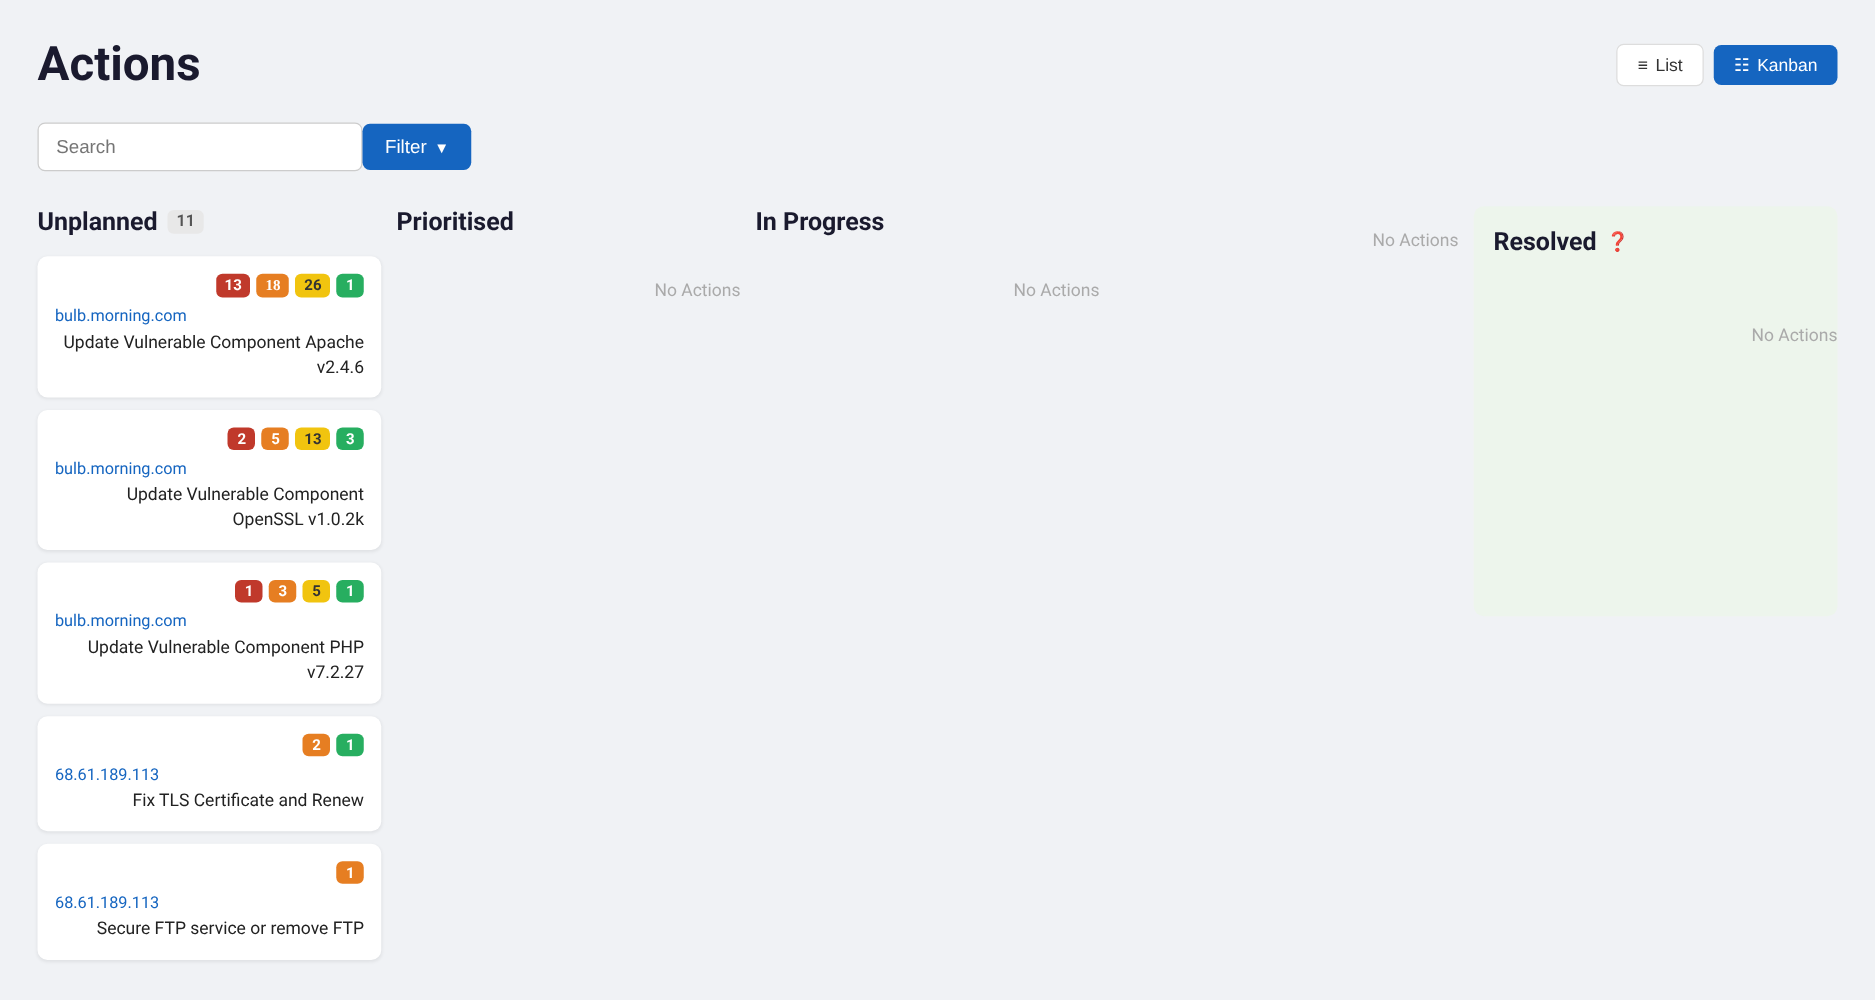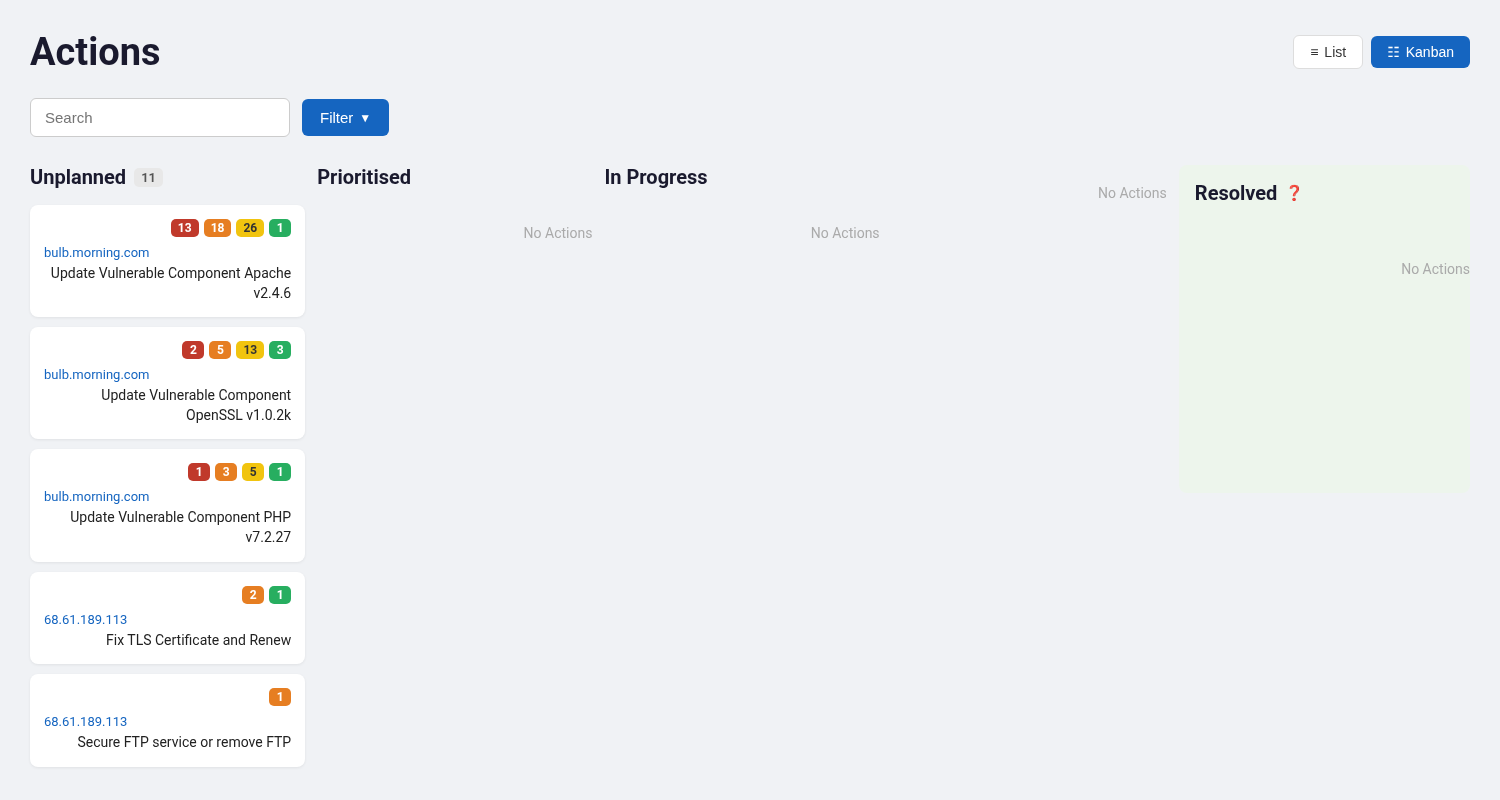--- a/index.html
+++ b/index.html
@@ -40,21 +40,20 @@
       background: #fff;
       color: #333;
       border: 1px solid #ddd;
     }
     .view-btn-kanban {
       background: #1565c0;
       color: #fff;
     }
     .toolbar {
       display: flex;
-      gap: 12px;
       margin-bottom: 28px;
       align-items: center;
     }
     .search-input {
       width: 260px;
       padding: 10px 14px;
       border: 1px solid #ccc;
       border-radius: 6px;
       font-size: 15px;
       background: #fff;
@@ -190,21 +189,21 @@
 
 <div class="kanban-board" id="kanban-board">
 <div class="kanban-column">
       <div class="column-header">
         <span class="column-title">Unplanned</span>
         <span class="column-count">11</span>
       </div>
       <div class="card">
         <div class="card-badges">
           <span class="badge" style="background: rgb(192, 57, 43);">13</span>
-          <span class="badge" style="background: rgb(230, 126, 34);">18</span>
+          <span class="badge" style="background: rgb(230, 126, 34); font-family: Liberation Serif, serif;">18</span>
           <span class="badge" style="background: rgb(241, 196, 15); color: rgb(51, 51, 51);">26</span>
           <span class="badge" style="background: rgb(39, 174, 96);">1</span>
         </div>
         <div class="card-source">bulb.morning.com</div>
         <div class="card-title">Update Vulnerable Component Apache v2.4.6</div>
       </div>
       <div class="card">
         <div class="card-badges">
           <span class="badge" style="background: rgb(192, 57, 43);">2</span>
           <span class="badge" style="background: rgb(230, 126, 34);">5</span>

